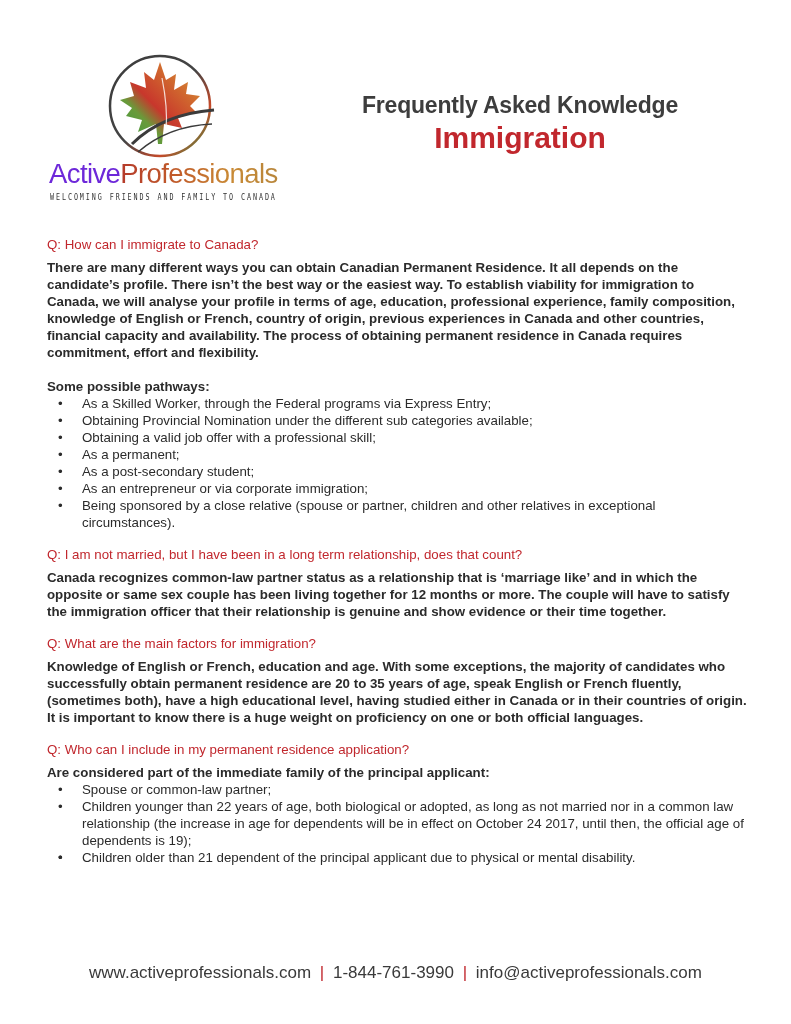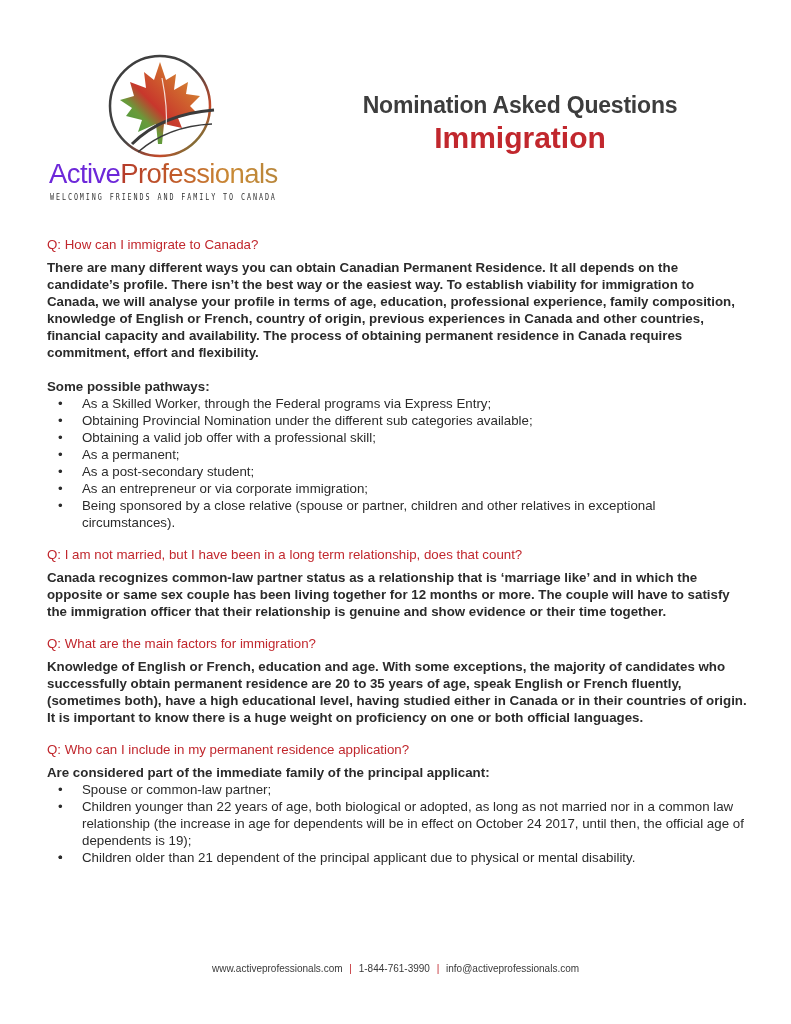--- a/index.html
+++ b/index.html
@@ -30,21 +30,21 @@
     .content { position: absolute; left: 47px; top: 236px; width: 700px; font-size: 13.3px; line-height: 17px; }
     .q { color: #c1272d; font-weight: normal; font-size: 13.3px; margin: 0 0 6px 0; }
     .p-text { margin: 0; font-weight: bold; }
     .gap { height: 17px; }
     .section { margin-bottom: 15px; }
     ul { list-style: none; margin: 0; padding: 0; }
     li { position: relative; padding-left: 35px; }
     li .bullet { position: absolute; left: 11px; top: 0; }
     .footer {
       position: absolute; left: 0; top: 963px; width: 791px; text-align: center;
-      font-size: 10px; color: #3a3a3a;
+      font-size: 17px; color: #3a3a3a;
     }
     .footer .sep { color: #c1272d; margin: 0 4px; }
   </style>
 </head>
 <body>
 
 <div class="logo">
   <svg width="116" height="108" viewBox="0 0 116 108">
     <defs>
       <linearGradient id="leafg" x1="0" y1="1" x2="1" y2="0">
@@ -65,21 +65,21 @@
     <path d="M58 10 L64 28 L74 22 L72 38 L86 30 L84 42 L98 44 L88 54 L94 60 L76 66 L80 76 L62 72 L60 92 L56 92 L54 72 L36 80 L40 68 L24 64 L30 56 L18 48 L32 44 L28 30 L44 36 L42 20 L52 28 Z" fill="url(#leafg)"></path>
     <path d="M30 92 Q60 62 112 58" fill="none" stroke="#3b3b3b" stroke-width="3"></path>
     <path d="M36 100 Q66 74 110 72" fill="none" stroke="#3b3b3b" stroke-width="1.6"></path>
     <path d="M60 26 Q66 56 64 78" fill="none" stroke="#fff" stroke-width="1.2" opacity="0.8"></path>
   </svg>
   <div class="brand"><span class="a">Active</span><span class="p">Professionals</span></div>
   <div class="tagline">WELCOMING FRIENDS AND FAMILY TO CANADA</div>
 </div>
 
 <div class="title-block">
-  <div class="title-line1">Nomination Asked Questions</div>
+  <div class="title-line1">Frequently Asked Knowledge</div>
   <div class="title-line2">Immigration</div>
 </div>
 
 <div class="content">
 
   <div class="section">
     <div class="q">Q: How can I immigrate to Canada?</div>
     <p class="p-text">There are many different ways you can obtain Canadian Permanent Residence. It all depends on the candidate’s profile. There isn’t the best way or the easiest way. To establish viability for immigration to Canada, we will analyse your profile in terms of age, education, professional experience, family composition, knowledge of English or French, country of origin, previous experiences in Canada and other countries, financial capacity and availability. The process of obtaining permanent residence in Canada requires commitment, effort and flexibility.</p>
     <div class="gap"></div>
     <p class="p-text">Some possible pathways:</p>

